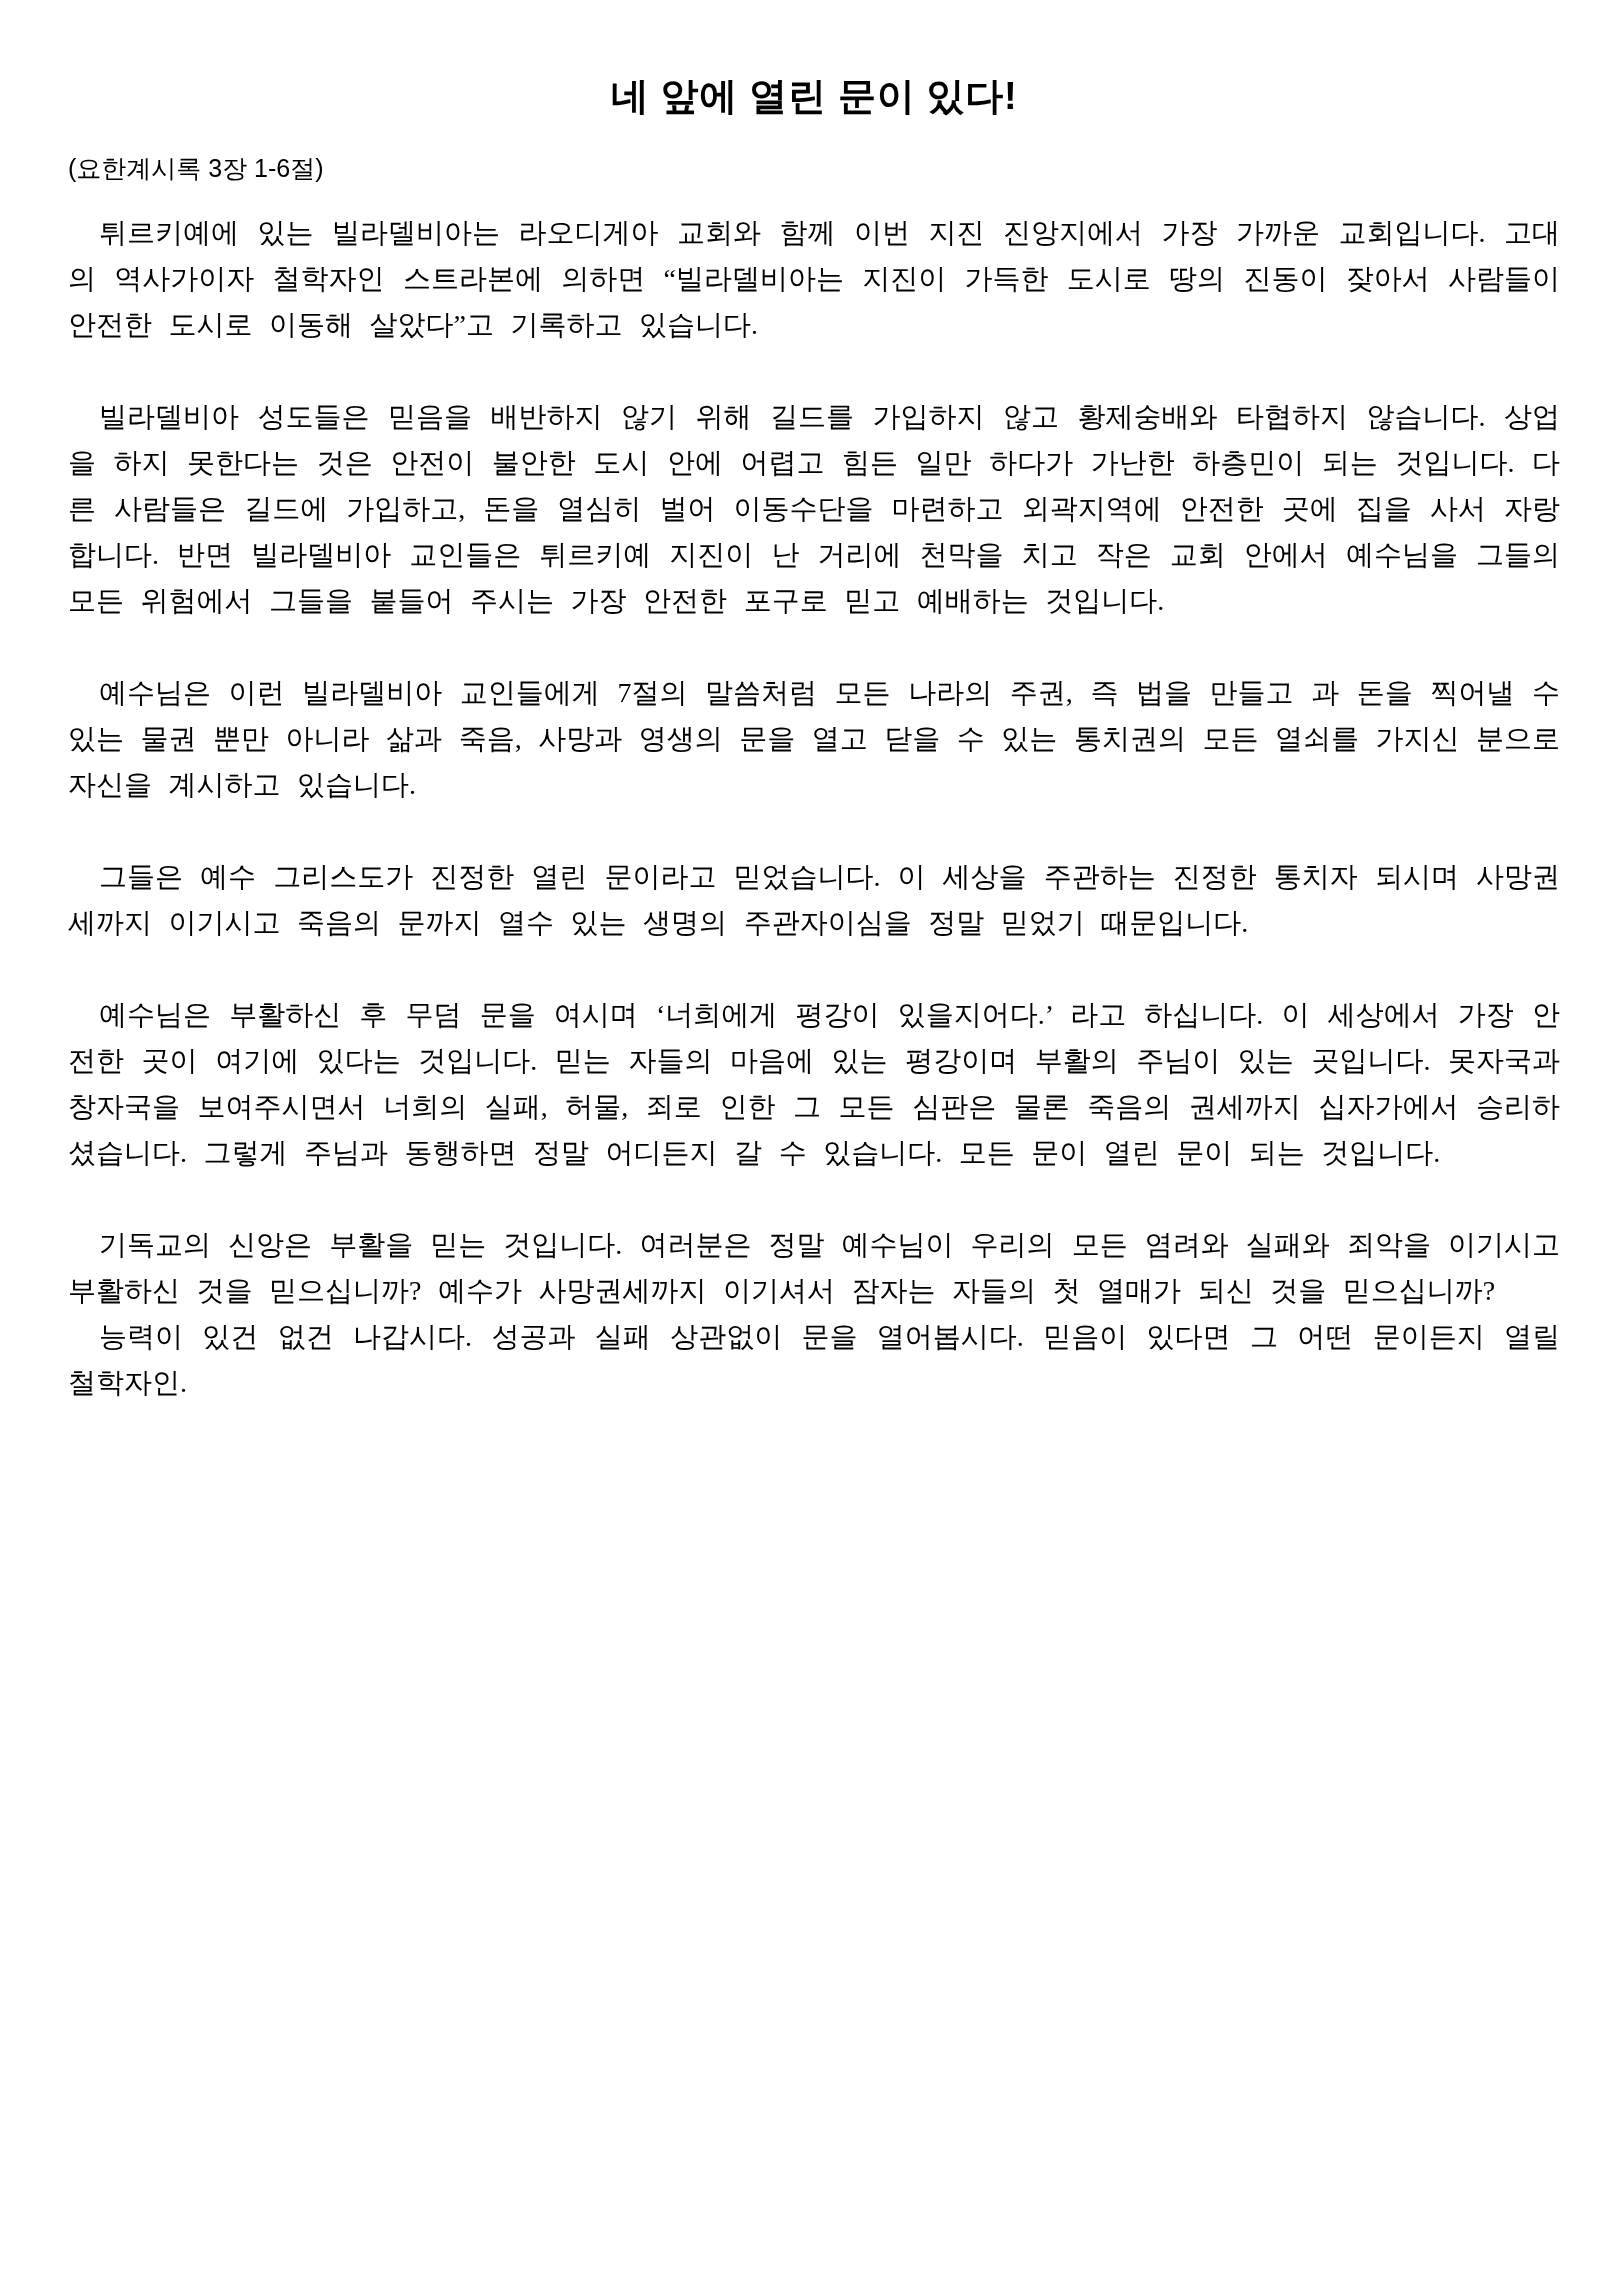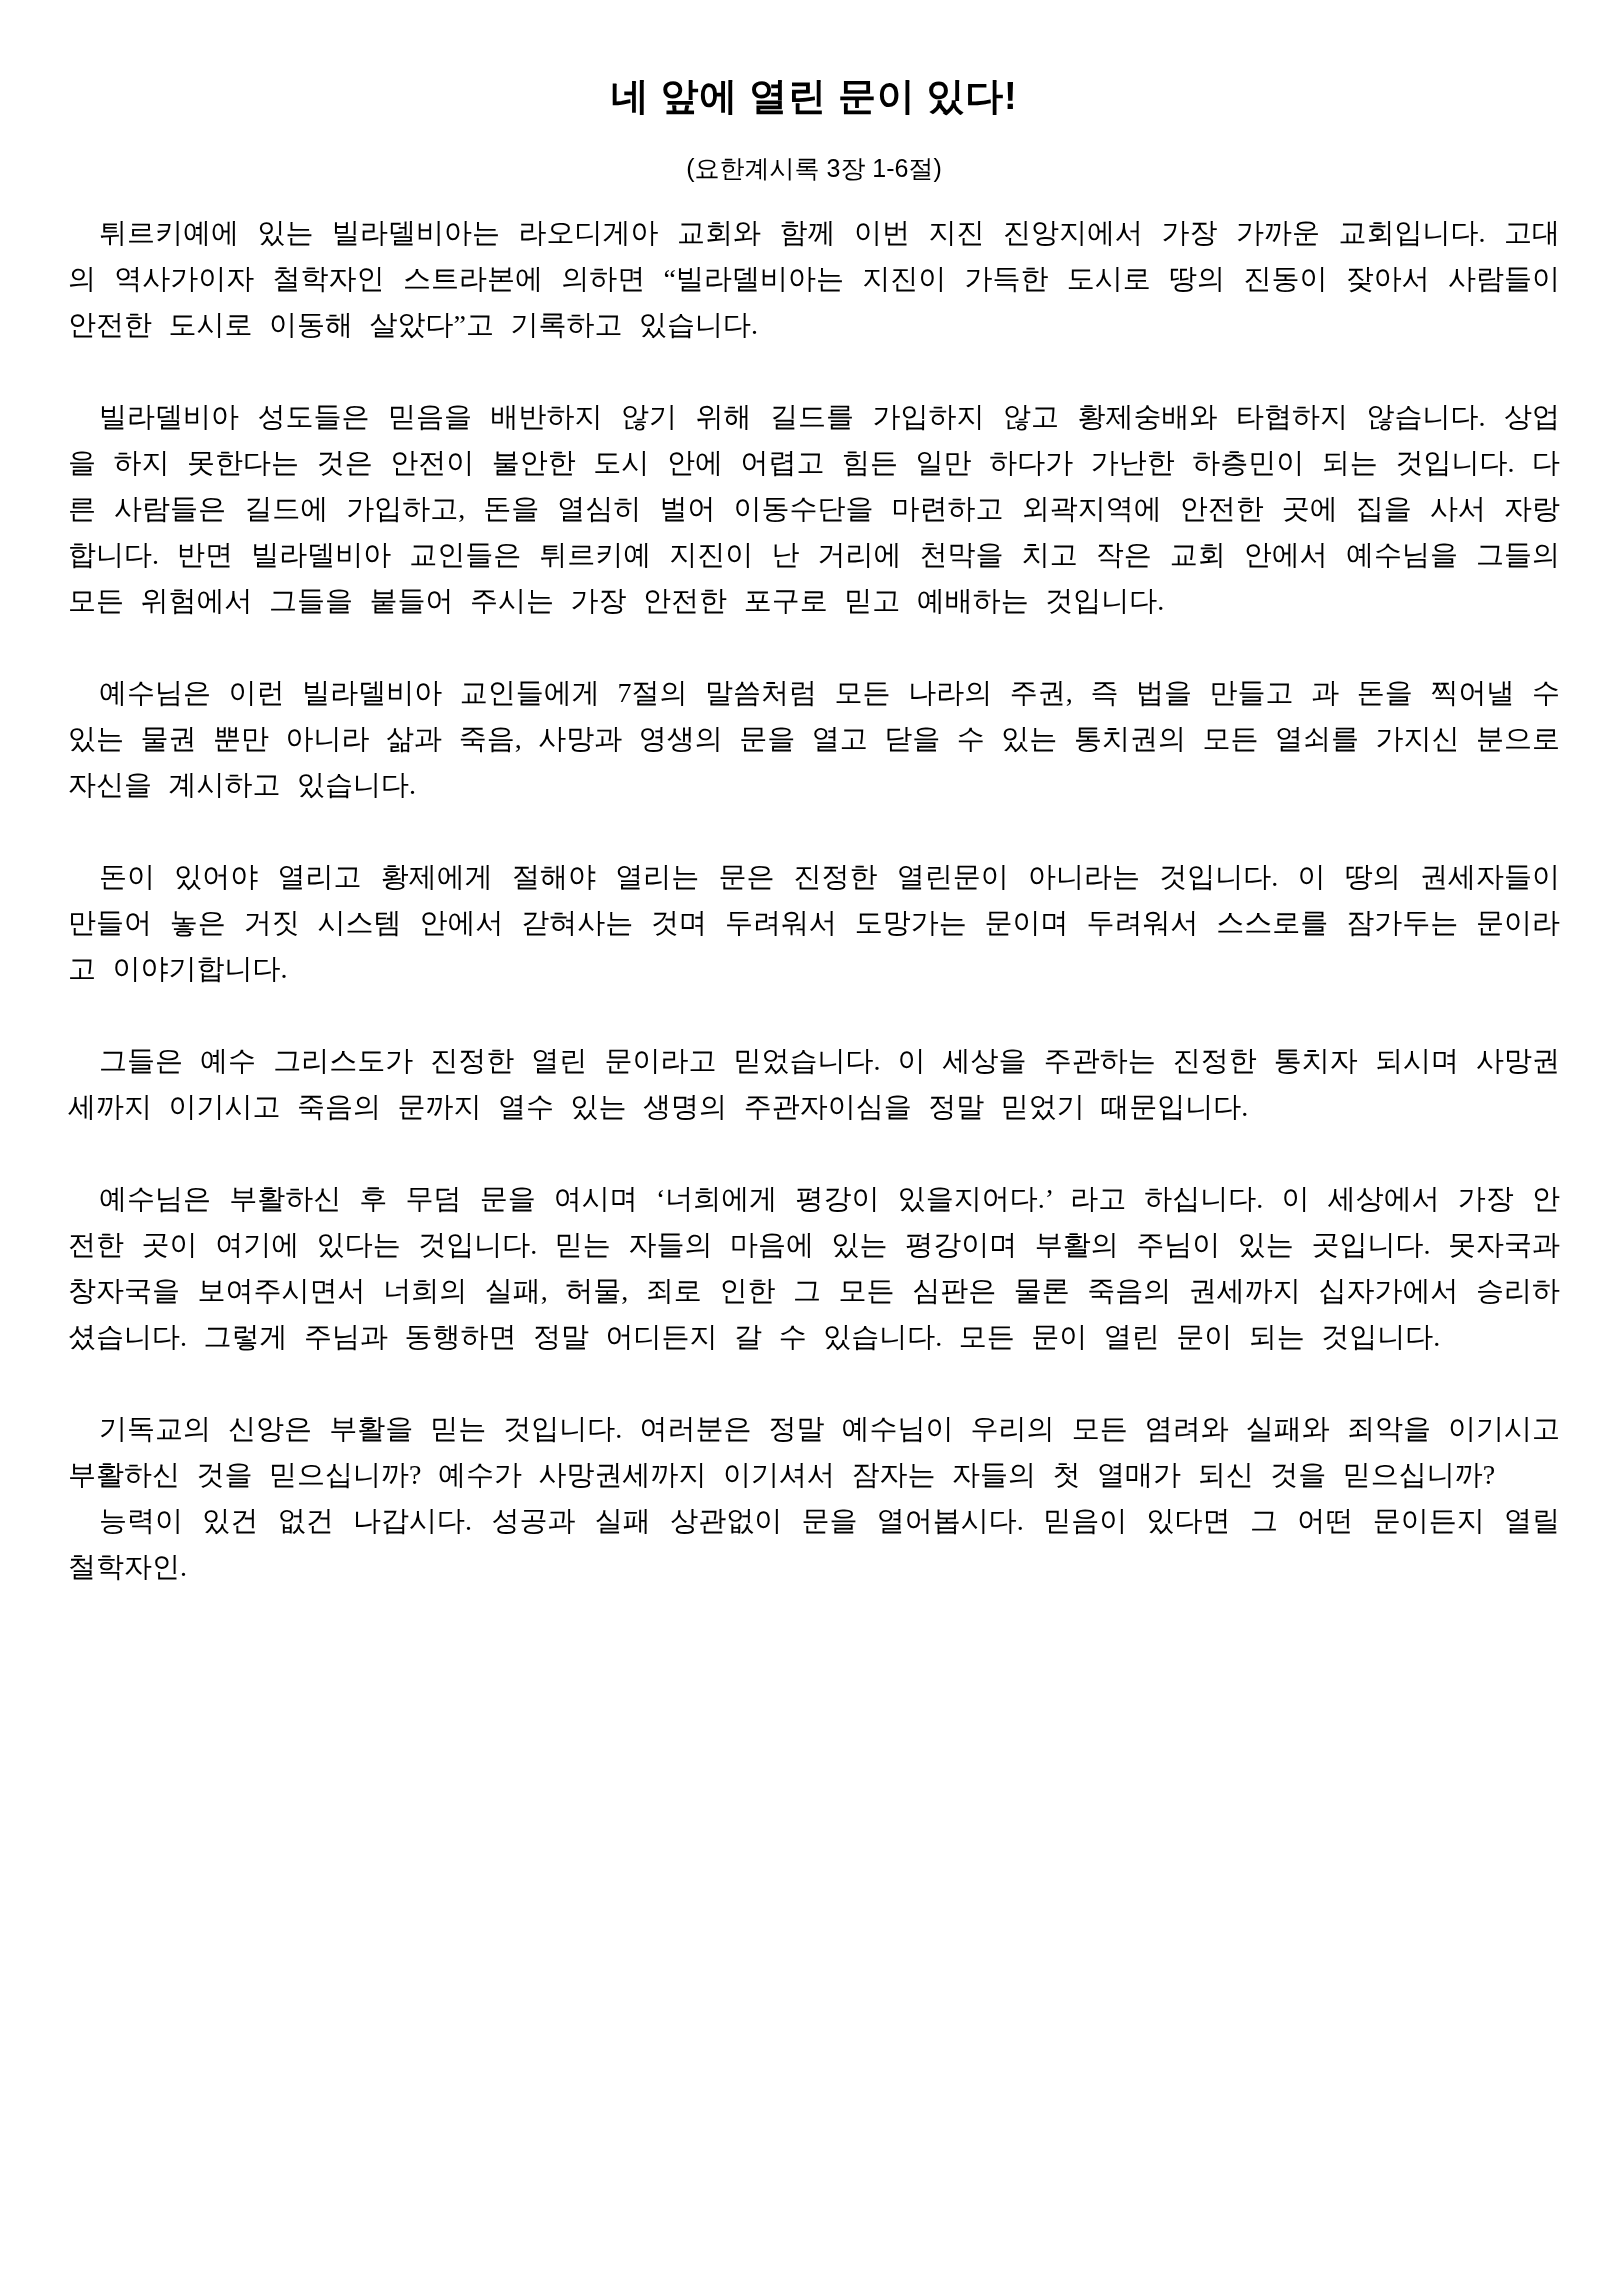--- a/index.html
+++ b/index.html
@@ -21,21 +21,21 @@
   .doc-title {
     text-align: center;
     font-family: "Liberation Sans", "DejaVu Sans", sans-serif;
     font-weight: 700;
     font-size: 38px;
     line-height: 46px;
     letter-spacing: 0.7px;
     margin: 0;
   }
   .doc-subtitle {
-    text-align: center;
+    text-align: left;
     font-family: "Liberation Sans", "DejaVu Sans", sans-serif;
     font-weight: 400;
     font-size: 25px;
     line-height: 31px;
     margin-top: 34px;
   }
   .doc-body {
     margin-top: 26px;
     font-size: 28px;
     line-height: 46px;
@@ -55,20 +55,19 @@
 <body>
 
 <div class="page" style="background: rgb(255, 255, 255); color: rgb(0, 0, 0);">
   <h1 class="doc-title">네 앞에 열린 문이 있다!</h1>
   <div class="doc-subtitle">(요한계시록 3장 1-6절)</div>
 
   <div class="doc-body">
     <p>튀르키예에 있는 빌라델비아는 라오디게아 교회와 함께 이번 지진 진앙지에서 가장 가까운 교회입니다. 고대의 역사가이자 철학자인 스트라본에 의하면 “빌라델비아는 지진이 가득한 도시로 땅의 진동이 잦아서 사람들이 안전한 도시로 이동해 살았다”고 기록하고 있습니다.</p>
     <p>빌라델비아 성도들은 믿음을 배반하지 않기 위해 길드를 가입하지 않고 황제숭배와 타협하지 않습니다. 상업을 하지 못한다는 것은 안전이 불안한 도시 안에 어렵고 힘든 일만 하다가 가난한 하층민이 되는 것입니다. 다른 사람들은 길드에 가입하고, 돈을 열심히 벌어 이동수단을 마련하고 외곽지역에 안전한 곳에 집을 사서 자랑합니다. 반면 빌라델비아 교인들은 튀르키예 지진이 난 거리에 천막을 치고 작은 교회 안에서 예수님을 그들의 모든 위험에서 그들을 붙들어 주시는 가장 안전한 포구로 믿고 예배하는 것입니다.</p>
     <p>예수님은 이런 빌라델비아 교인들에게 7절의 말씀처럼 모든 나라의 주권, 즉 법을 만들고 과 돈을 찍어낼 수 있는 물권 뿐만 아니라 삶과 죽음, 사망과 영생의 문을 열고 닫을 수 있는 통치권의 모든 열쇠를 가지신 분으로 자신을 계시하고 있습니다.</p>
-    <p>돈이 있어야 열리고 황제에게 절해야 열리는 문은 진정한 열린문이 아니라는 것입니다. 이 땅의 권세자들이 만들어 놓은 거짓 시스템 안에서 갇혀사는 것며 두려워서 도망가는 문이며 두려워서 스스로를 잠가두는 문이라고 이야기합니다.</p>
     <p>그들은 예수 그리스도가 진정한 열린 문이라고 믿었습니다. 이 세상을 주관하는 진정한 통치자 되시며 사망권세까지 이기시고 죽음의 문까지 열수 있는 생명의 주관자이심을 정말 믿었기 때문입니다.</p>
     <p>예수님은 부활하신 후 무덤 문을 여시며 ‘너희에게 평강이 있을지어다.’ 라고 하십니다. 이 세상에서 가장 안전한 곳이 여기에 있다는 것입니다. 믿는 자들의 마음에 있는 평강이며 부활의 주님이 있는 곳입니다. 못자국과 창자국을 보여주시면서 너희의 실패, 허물, 죄로 인한 그 모든 심판은 물론 죽음의 권세까지 십자가에서 승리하셨습니다. 그렇게 주님과 동행하면 정말 어디든지 갈 수 있습니다. 모든 문이 열린 문이 되는 것입니다.</p>
     <p>기독교의 신앙은 부활을 믿는 것입니다. 여러분은 정말 예수님이 우리의 모든 염려와 실패와 죄악을 이기시고 부활하신 것을 믿으십니까? 예수가 사망권세까지 이기셔서 잠자는 자들의 첫 열매가 되신 것을 믿으십니까?</p>
     <p class="follow-on">능력이 있건 없건 나갑시다. 성공과 실패 상관없이 문을 열어봅시다. 믿음이 있다면 그 어떤 문이든지 열릴 철학자인.</p>
   </div>
 </div>
 
 
 </body></html>

